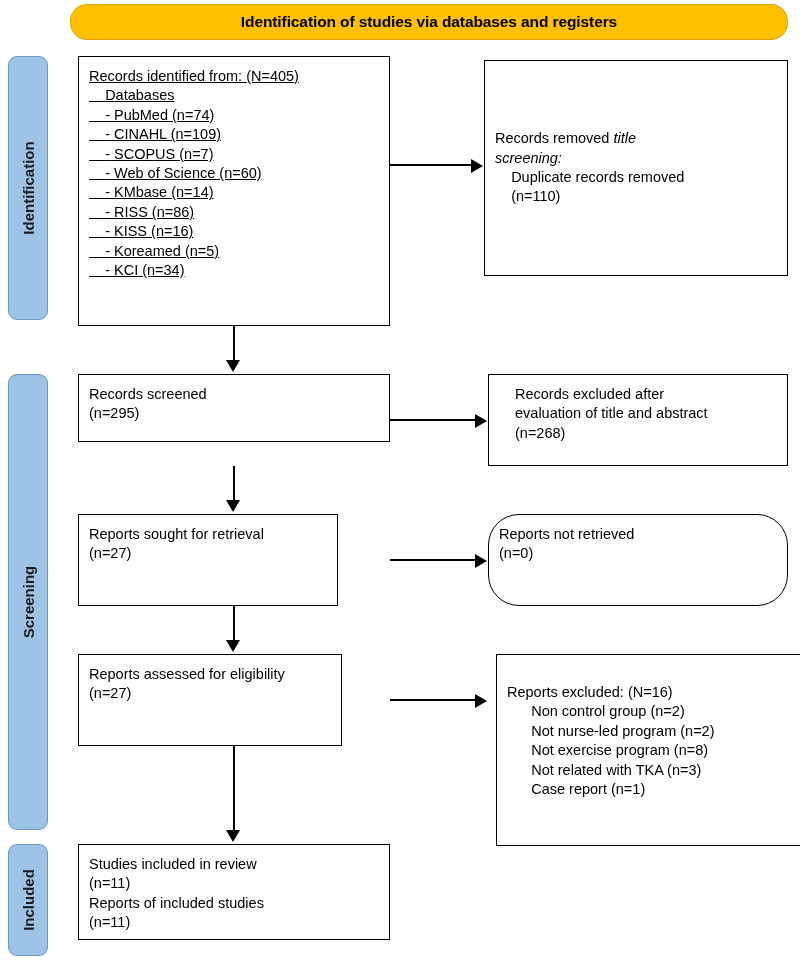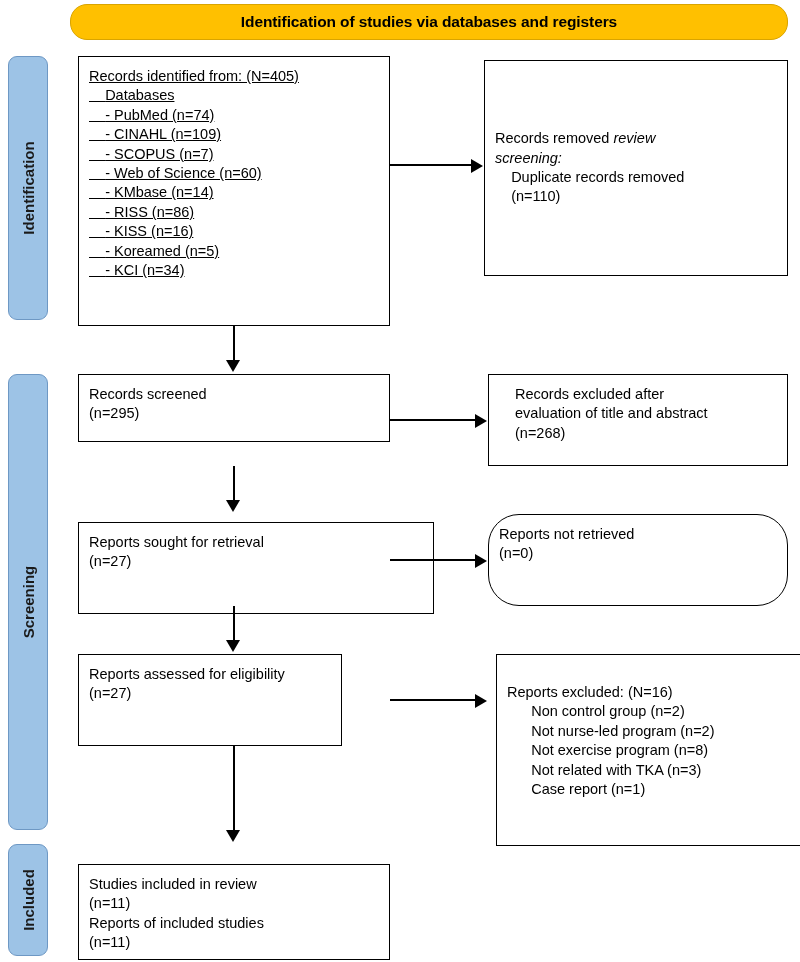--- a/index.html
+++ b/index.html
@@ -73,23 +73,23 @@
   }
   .box-text {
     font-size: 14.5px;
     line-height: 19.4px;
     white-space: pre-wrap;
   }
 
   
   #box-identified   { left: 78px; top: 56px;  width: 312px; height: 270px; text-decoration: underline; }
   #box-screened     { left: 78px; top: 374px; width: 312px; height: 68px;  }
-  #box-sought       { left: 78px; top: 514px; width: 356px; height: 92px; margin-top: 8px;  }
+  #box-sought       { left: 78px; top: 514px; width: 260px; height: 92px;  }
   #box-assessed     { left: 78px; top: 654px; width: 264px; height: 92px;  }
-  #box-included     { left: 78px; top: 864px; width: 312px; height: 96px; }
+  #box-included     { left: 78px; top: 844px; width: 312px; height: 96px; }
 
   #box-identified .box-text,
   #box-screened .box-text,
   #box-sought .box-text,
   #box-assessed .box-text,
   #box-included .box-text { padding-top: 4px; }
 
   
   #box-removed      { left: 484px; top: 60px;  width: 304px; height: 216px; display:flex; align-items:center; }
   #box-excluded-ta  { left: 488px; top: 374px; width: 300px; height: 92px; padding-left: 26px;  }
@@ -195,21 +195,21 @@
 </div>
 
 <div class="box" id="box-included">
   <div class="box-text">Studies included in review
 (n=11)
 Reports of included studies
 (n=11)</div>
 </div>
 
 <div class="box" id="box-removed">
-  <div class="box-text"><span>Records removed </span><span class="italic">review</span>
+  <div class="box-text"><span>Records removed </span><span class="italic">title</span>
 <span class="italic">screening:</span>
 <span>    Duplicate records removed
     (n=110)</span></div>
 </div>
 
 <div class="box" id="box-excluded-ta">
   <div class="box-text">Records excluded after
 evaluation of title and abstract
 (n=268)</div>
 </div>

